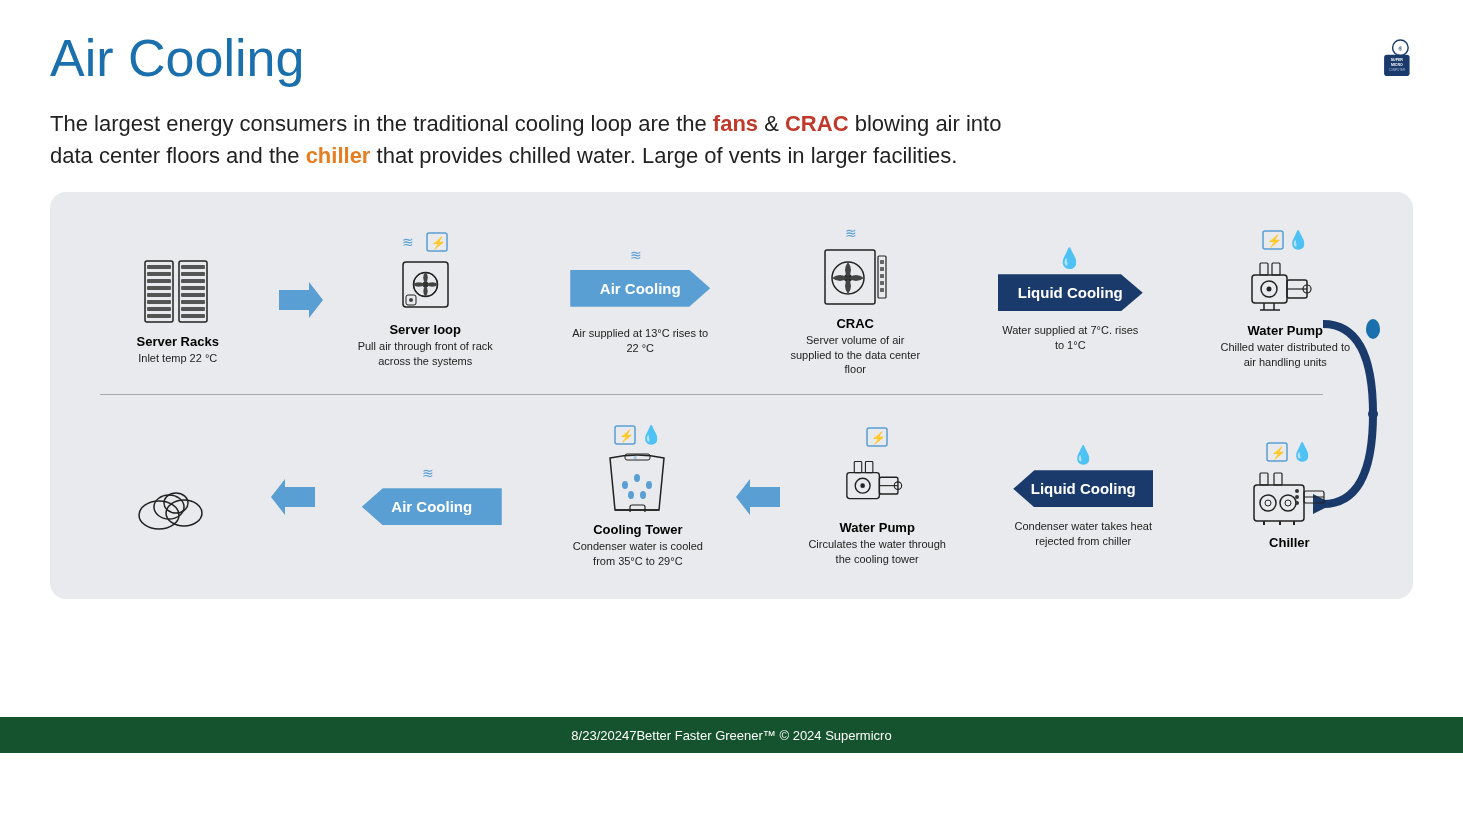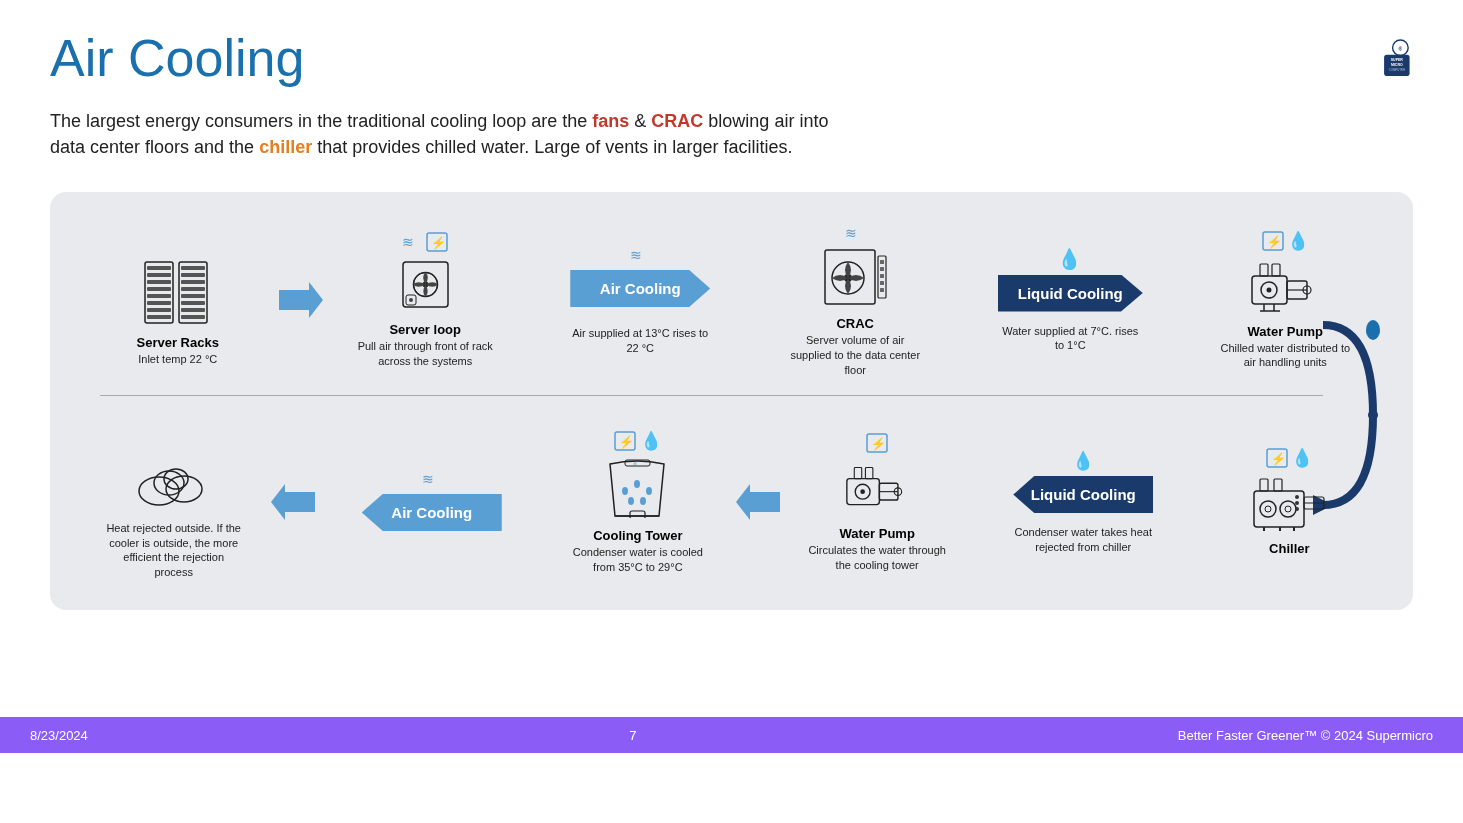--- a/index.html
+++ b/index.html
@@ -43,24 +43,24 @@
       height: 60px;
     }
 
     .logo-svg {
       width: 85px;
       height: 55px;
     }
 
     
     .subtitle {
-      font-size: 18px;
+      font-size: 22px;
       color: #222;
       line-height: 1.45;
-      margin-bottom: 32px;
+      margin-bottom: 20px;
       font-weight: 400;
     }
 
     .highlight-red { color: #c0392b; font-weight: 600; }
     .highlight-orange { color: #e67e22; font-weight: 600; }
 
     
     .diagram-area {
       background: #e8eaed;
       border-radius: 16px;
@@ -147,24 +147,24 @@
       padding: 10px 0;
     }
 
     
     .footer {
       position: absolute;
       bottom: 0;
       left: 0;
       right: 0;
       height: 36px;
-      background: #8b5cf6;
-      display: flex;
-      align-items: center;
-      justify-content: space-between;
+      background: #14532d;
+      display: flex;
+      align-items: center;
+      justify-content: center;
       padding: 0 30px;
     }
 
     .footer-text {
       color: #fff;
       font-size: 13px;
     }
 
     .item-wrap {
       display: flex;
@@ -395,21 +395,20 @@
       <div class="item-wrap">
         <div class="icons-top"></div>
         <div class="main-icon">
           <svg width="80" height="60" viewBox="0 0 80 60">
             <ellipse cx="25" cy="40" rx="20" ry="14" fill="none" stroke="#222" stroke-width="1.5"></ellipse>
             <ellipse cx="35" cy="32" rx="15" ry="12" fill="none" stroke="#222" stroke-width="1.5"></ellipse>
             <ellipse cx="50" cy="38" rx="18" ry="13" fill="none" stroke="#222" stroke-width="1.5"></ellipse>
             <ellipse cx="42" cy="28" rx="12" ry="10" fill="none" stroke="#222" stroke-width="1.5"></ellipse>
           </svg>
         </div>
-        <div class="desc-text" style="max-width:140px;">Heat rejected outside. If the cooler is outside, the more efficient the rejection process</div>
       </div>
 
       <div class="connector-arrow">
         <svg width="44" height="36" viewBox="0 0 44 36">
           <polygon points="44,8 14,8 14,0 0,18 14,36 14,28 44,28" fill="#5a9fd4"></polygon>
         </svg>
       </div>
 
       <div class="item-wrap" style="flex:1.2;">
         <div class="icons-top">

